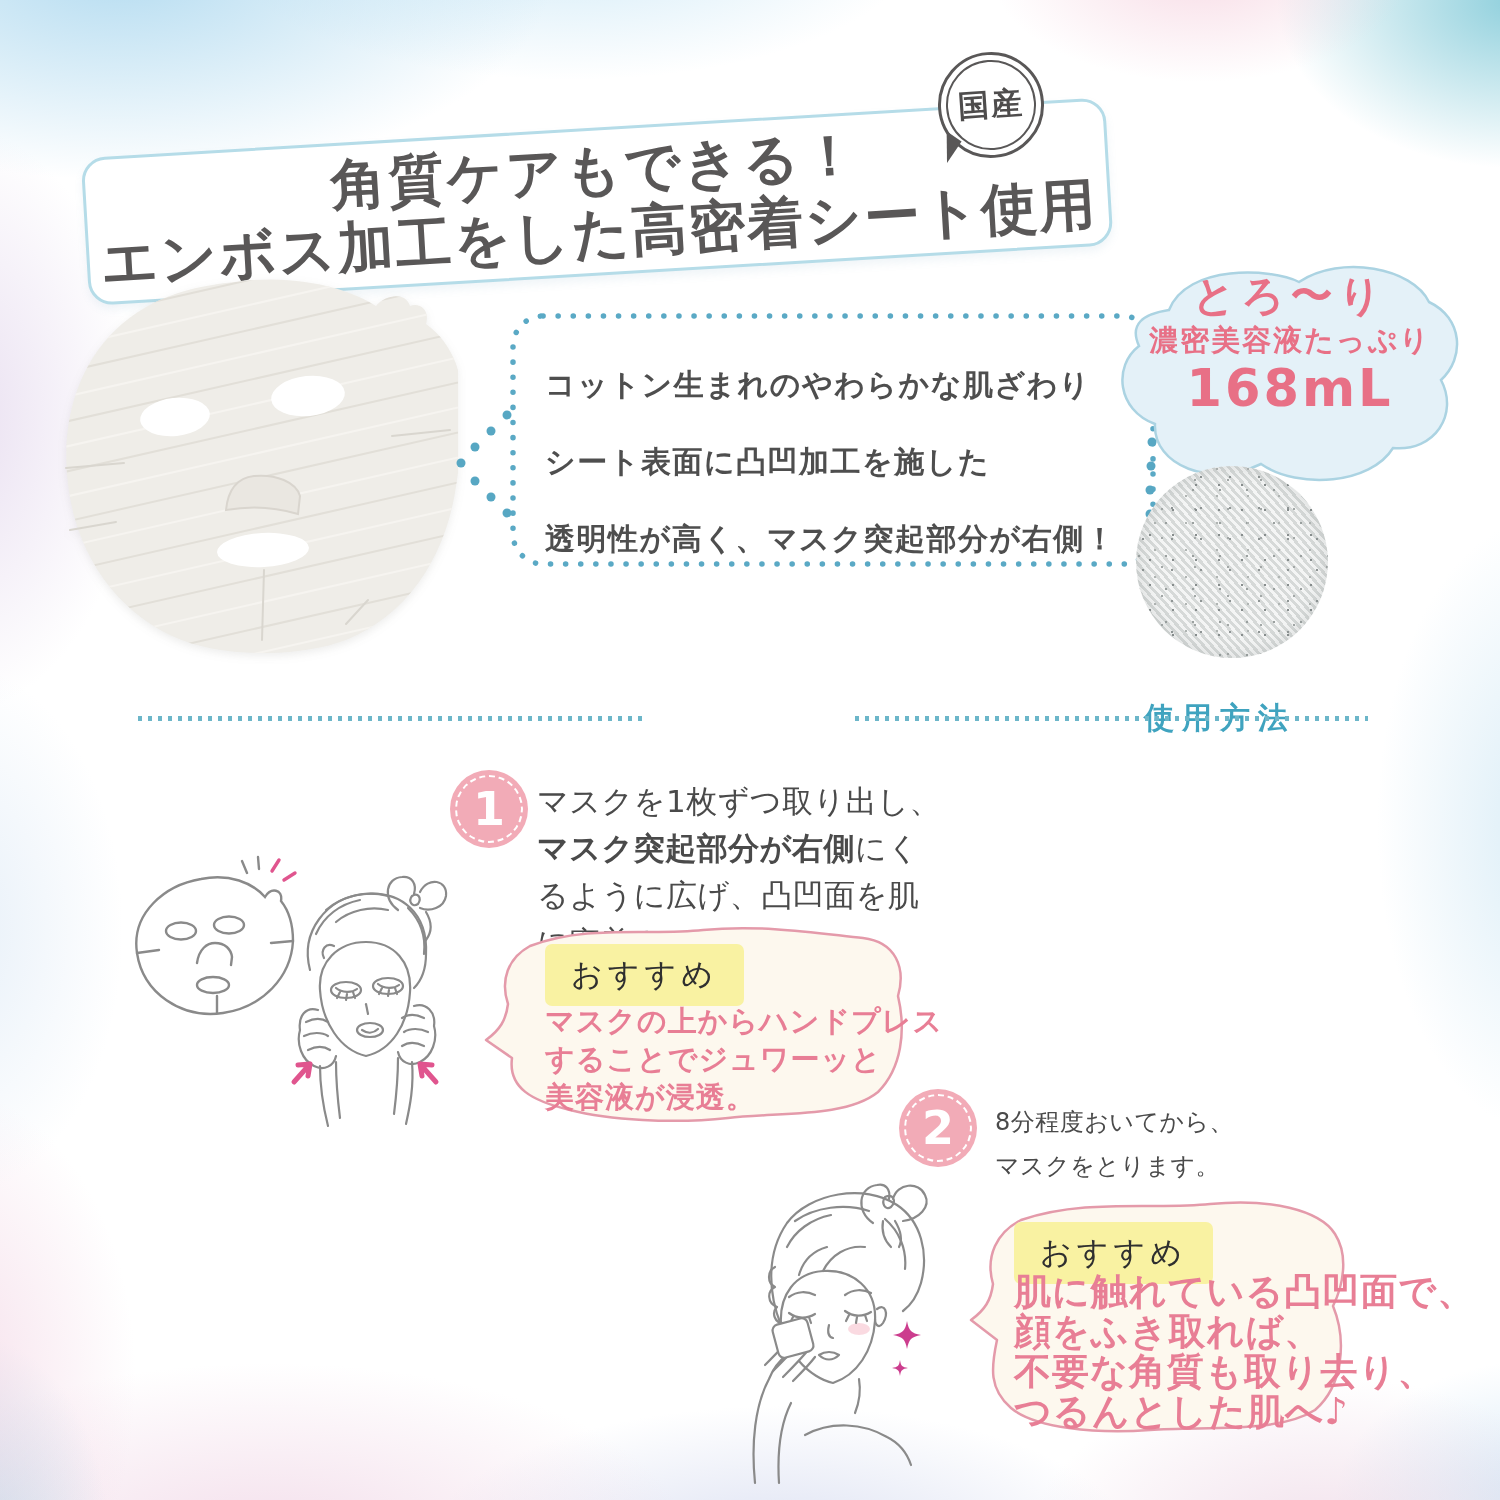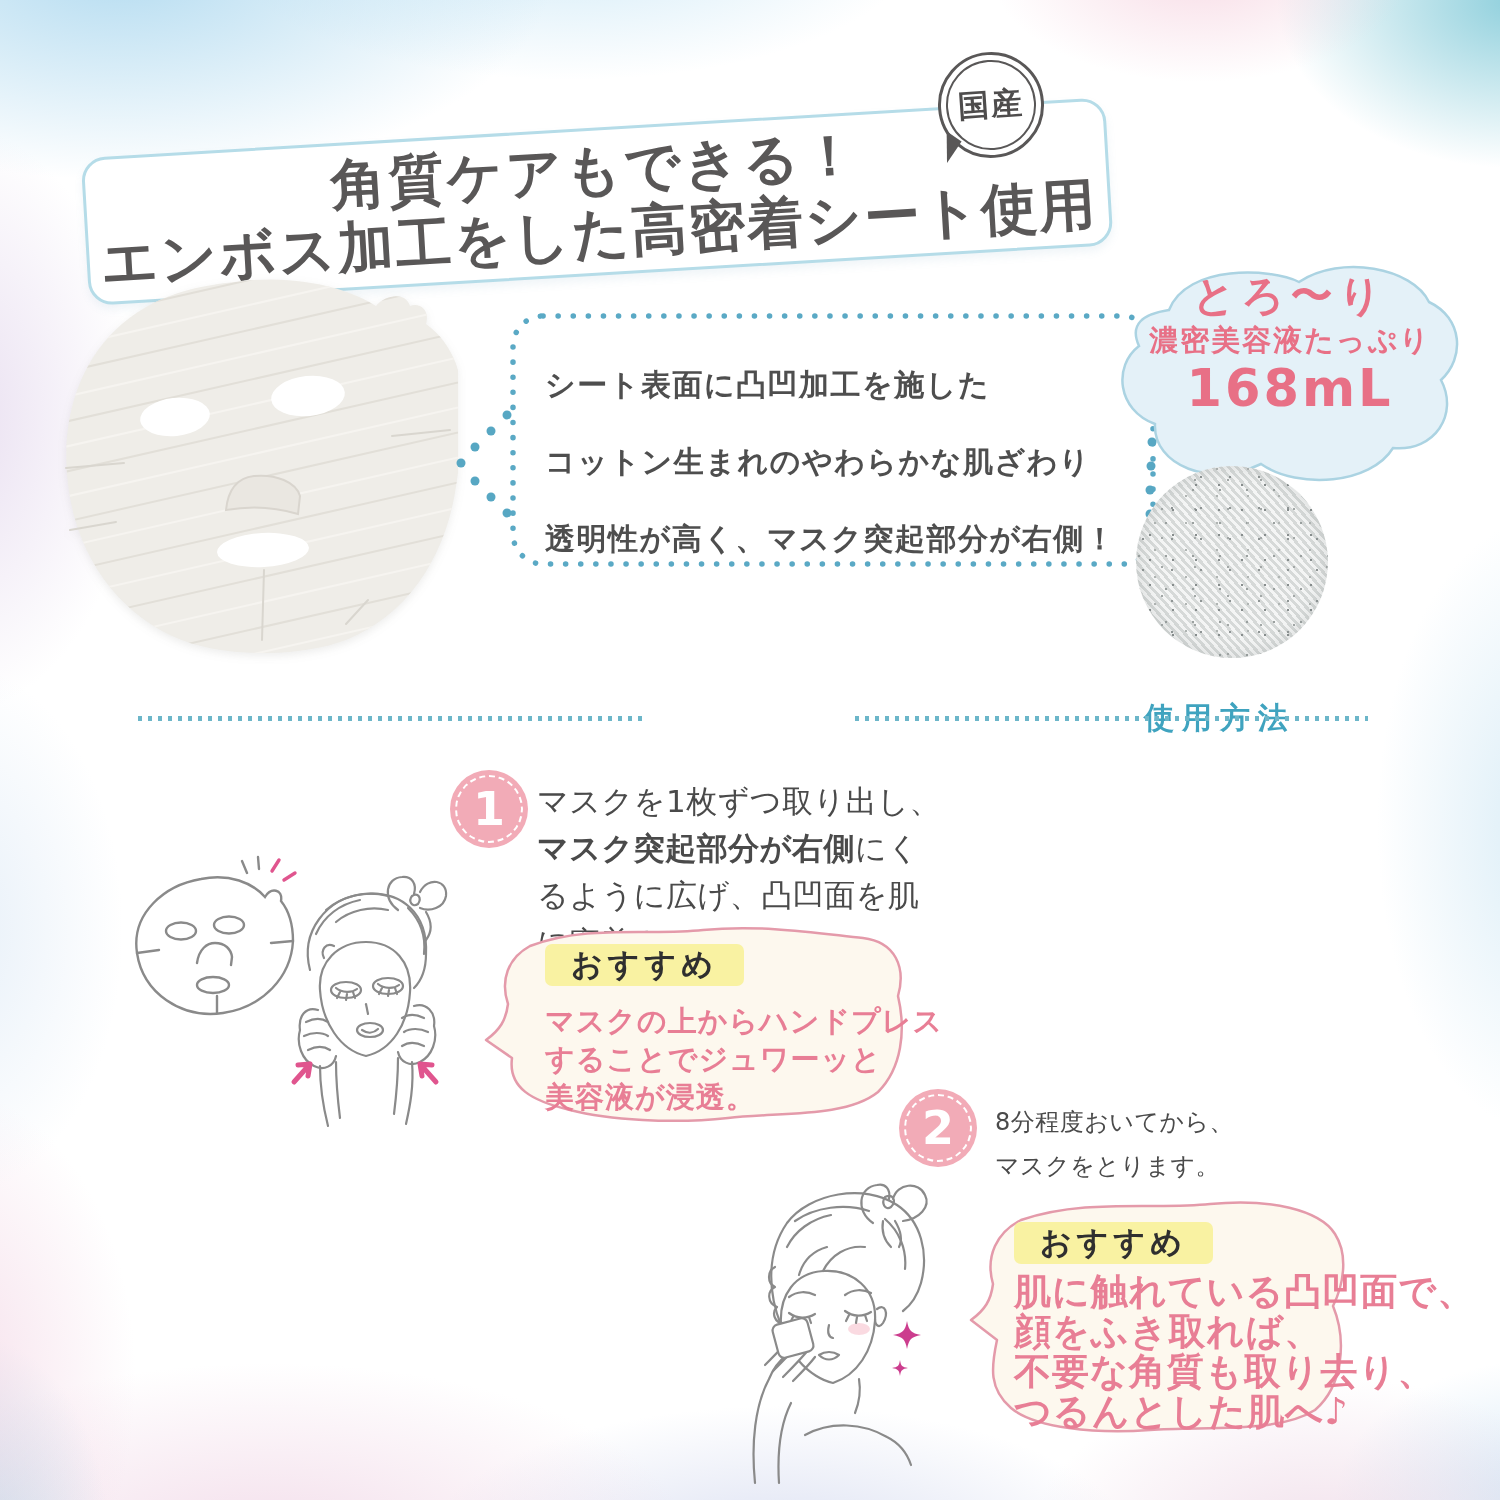--- a/index.html
+++ b/index.html
@@ -90,21 +90,21 @@
   .step1-badge{left:450px;top:770px;}
   .step2-badge{left:899px;top:1089px;}
   .step1-text{left:537px;top:778px;width:405px;font-size:31px;font-weight:500;
     color:#4a4a4a;line-height:47px;letter-spacing:.5px;}
   .step1-text b{font-weight:800;}
   .step2-text{left:995px;top:1100px;color:#4a4a4a;}
   .step2-text div{font-size:24px;font-weight:500;line-height:44px;letter-spacing:.5px;white-space:nowrap;}
 
   
   .rec-label{display:inline-block;background:#f9f2a2;border-radius:7px;
-    padding:0 26px;font-size:31px;font-weight:700;color:#2f2f2f;letter-spacing:5px;}
+    padding:10px 26px;font-size:31px;font-weight:400;color:#2f2f2f;letter-spacing:5px;}
   .rec-label-1{left:545px;top:944px;}
   .rec-label-2{left:1014px;top:1222px;}
   .rec-text{color:#e87e95;font-weight:700;}
   .rec-text-1{left:545px;top:1002px;}
   .rec-text-1 div{font-size:29px;line-height:38px;letter-spacing:1px;white-space:nowrap;}
   .rec-text-2{left:1014px;top:1272px;}
   .rec-text-2 div{font-size:37px;line-height:40px;letter-spacing:1px;white-space:nowrap;}
 
   svg{display:block;}
 </style>
@@ -154,22 +154,22 @@
       <circle cx="30" cy="76" r="4.5"></circle>
         <circle cx="46" cy="92" r="4.5"></circle>
       <circle cx="62" cy="108" r="4.5"></circle>
     </g>
   </svg>
 
   <svg class="abs" style="left:503px;top:306px;" width="660" height="268" viewBox="0 0 660 268">
     <rect x="10" y="10" width="640" height="248" rx="30" fill="#ffffff" stroke="#5aa9c5" stroke-width="5.5" stroke-dasharray="0.1 15" stroke-linecap="round"></rect>
   </svg>
   <div class="abs feature-text">
+    <div>コットン生まれのやわらかな肌ざわり</div>
     <div>シート表面に凸凹加工を施した</div>
-    <div>コットン生まれのやわらかな肌ざわり</div>
     <div>透明性が高く、マスク突起部分が右側！</div>
   </div>
 
   <svg class="abs" style="left:1103px;top:246px;" width="372" height="272" viewBox="0 0 372 272">
     <path d="M 66,64 C 84,18 168,22 196,36 C 238,8 310,22 326,56 C 360,72 362,112 338,134 C 356,168 332,206 290,202 C 268,238 196,244 158,218 C 108,242 50,220 52,178 C 14,164 10,120 36,100 C 26,78 40,68 66,64 Z" fill="#e4f1f8" stroke="#abd3e2" stroke-width="2.5"></path>
   </svg>
   <div class="abs serum-text">
     <div class="serum-line1">とろ〜り</div>
     <div class="serum-line2">濃密美容液たっぷり</div>
     <div class="serum-line3">168mL</div>

